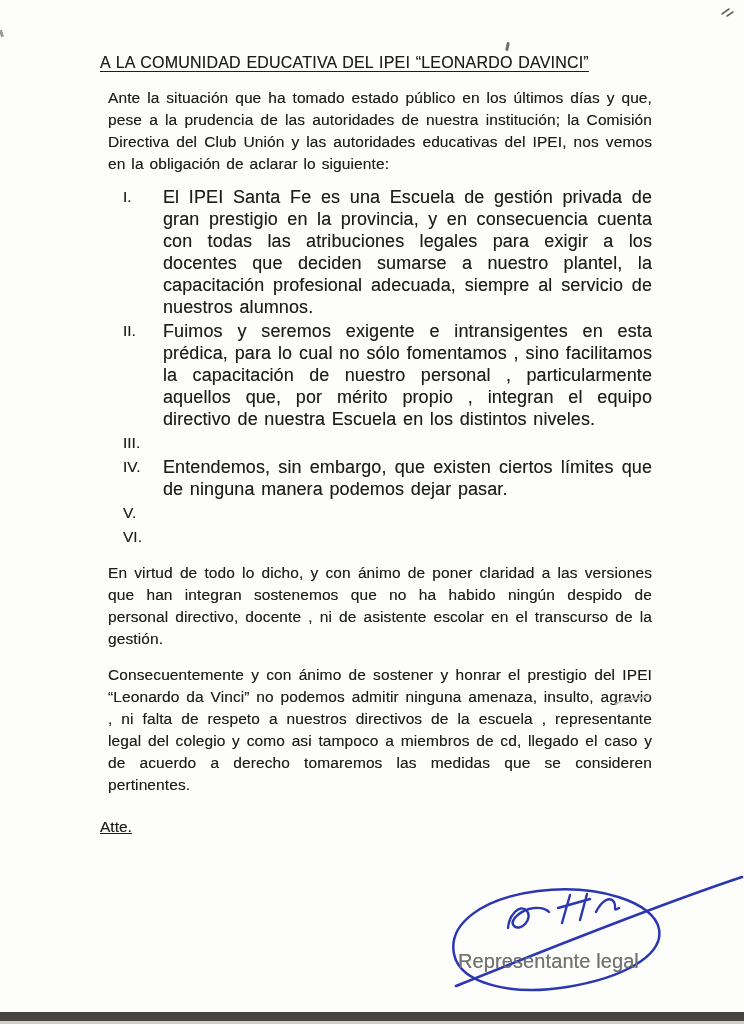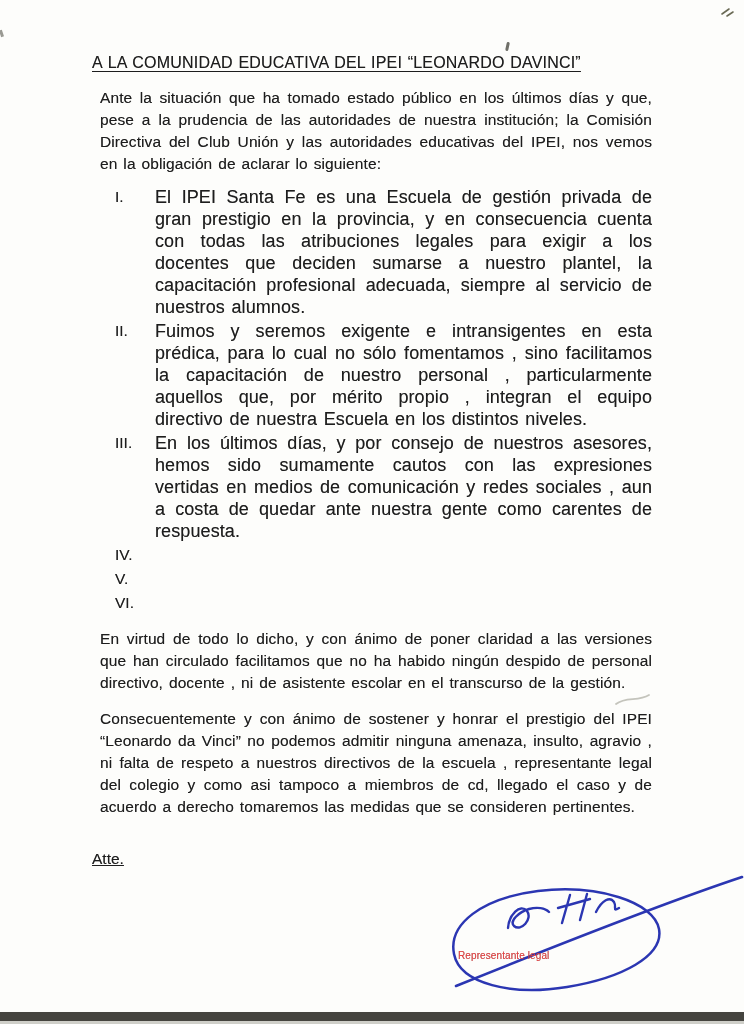--- a/index.html
+++ b/index.html
@@ -9,21 +9,21 @@
     height: 1024px;
     margin: 0 auto;
     background: #fdfdfb;
     overflow: hidden;
     font-family: "Liberation Sans", "DejaVu Sans", sans-serif;
     color: #1d1d1d;
     text-shadow: 0 0 0.5px rgba(30,30,30,0.5);
   }
   .content {
     position: absolute;
-    left: 92px;
+    left: 100px;
     right: 92px;
     top: 54px;
   }
   .heading {
     font-size: 16px;
     letter-spacing: 0.2px;
     word-spacing: 1px;
     text-decoration: underline;
     text-underline-offset: 3px;
     margin: 0 0 15px 0;
@@ -53,36 +53,36 @@
   .itext {
     flex: 1;
     font-size: 18px;
     line-height: 22px;
     letter-spacing: 0.1px;
     word-spacing: 1.5px;
     text-align: justify;
   }
   .itext .sub { margin-top: 0px; }
   .closing { margin-top: 14px; }
-  .signoff-row { margin-top: 32px; font-size: 15.5px; text-decoration: underline; }
+  .signoff-row { margin-top: 22px; font-size: 15.5px; text-decoration: underline; }
   .signature-block {
     position: absolute;
     left: 430px;
     top: 868px;
     width: 314px;
     height: 132px;
     pointer-events: none;
   }
   .signature-label {
     position: absolute;
     left: 28px;
     top: 82px;
-    font-size: 10px;
+    font-size: 20px;
     letter-spacing: 0.1px;
-    color: #ef4444;
+    color: #737373;
   }
   .signature-svg { position: absolute; left: 0; top: 0; }
   
   .scan-edge-band {
     position: absolute; left: 0; right: 0; top: 1012px; height: 9px;
     background: #45443f;
   }
   .scan-edge-fade {
     position: absolute; left: 0; right: 0; top: 1021px; height: 3px;
     background: #cfcfc9;
@@ -113,40 +113,40 @@
         <div class="itext">El IPEI Santa Fe es una Escuela de gestión privada de gran prestigio en la provincia, y en consecuencia cuenta con todas las atribuciones legales para exigir a los docentes que deciden sumarse a nuestro plantel, la capacitación profesional adecuada, siempre al servicio de nuestros alumnos.</div>
       </div>
 
       <div class="item">
         <span class="num">II.</span>
         <div class="itext">Fuimos y seremos exigente e intransigentes en esta prédica, para lo cual no sólo fomentamos , sino facilitamos la capacitación de nuestro personal , particularmente aquellos que, por mérito propio , integran el equipo directivo de nuestra Escuela en los distintos niveles.</div>
       </div>
 
       <div class="item">
         <span class="num">III.</span>
-        <div class="itext">En los últimos días, y por consejo de nuestros asesores, hemos sido sumamente cautos con las expresiones vertidas en medios de comunicación y redes sociales , aun a costa de quedar ante nuestra gente como carentes de respuesta.</div>
       </div>
 
       <div class="item">
         <span class="num">IV.</span>
         <div class="itext">
+          <div class="sub">Entendemos, sin embargo, que existen ciertos límites que de ninguna manera podemos dejar pasar.</div>
         </div>
       </div>
 
       <div class="item">
         <span class="num">V.</span>
       </div>
 
       <div class="item">
         <span class="num">VI.</span>
       </div>
 
     </div>
 
-    <div class="para closing">En virtud de todo lo dicho, y con ánimo de poner claridad a las versiones que han circulado facilitamos que no ha habido  ningún despido de personal directivo, docente , ni de asistente escolar en el transcurso de la gestión.</div>
+    <div class="para closing">En virtud de todo lo dicho, y con ánimo de poner claridad a las versiones que han integran sostenemos que no ha habido  ningún despido de personal directivo, docente , ni de asistente escolar en el transcurso de la gestión.</div>
 
     <div class="para closing">Consecuentemente y con ánimo de sostener y honrar el prestigio del IPEI “Leonardo da Vinci”  no podemos admitir  ninguna amenaza, insulto, agravio , ni falta de respeto a nuestros directivos de la escuela , representante legal del colegio y como asi tampoco a miembros de cd, llegado el caso y de acuerdo a derecho tomaremos las medidas que se consideren pertinentes.</div>
 
     <div class="signoff-row">Atte.</div>
 
   </div>
 
   <div class="signature-block">
     <svg class="signature-svg" width="314" height="132" viewBox="0 0 314 132">
 

